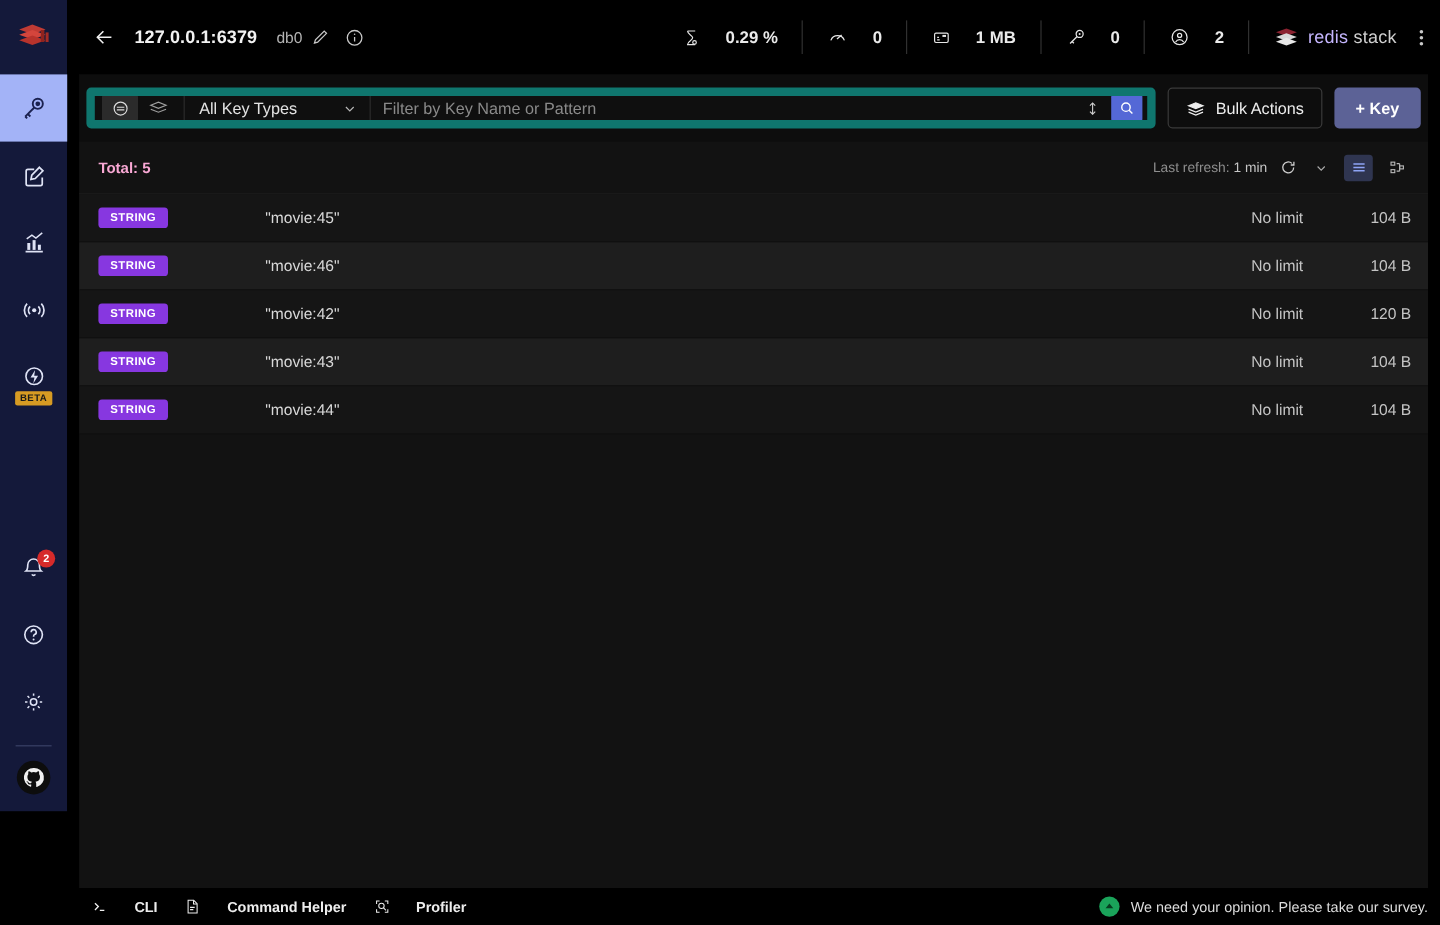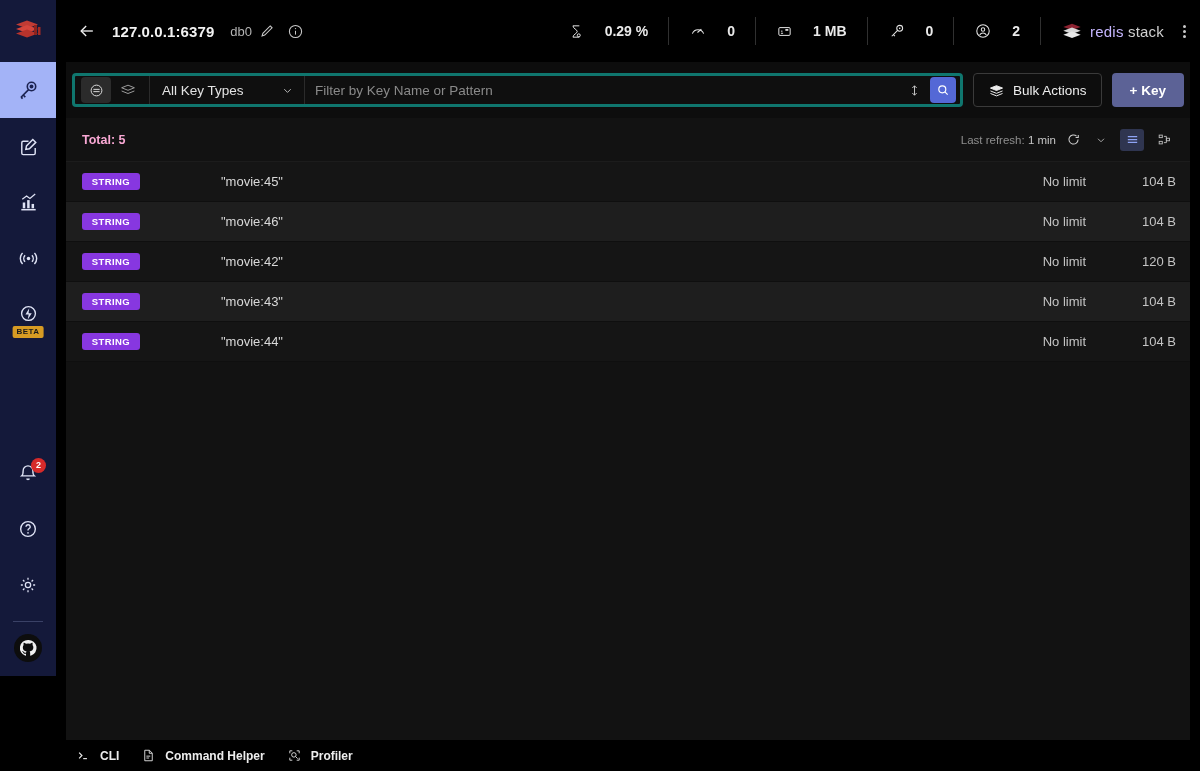--- a/index.html
+++ b/index.html
@@ -89,21 +89,21 @@
   
   .content {
     flex: 1 1 auto; display: flex; flex-direction: column;
     background: #0d0d0d; margin: 0 10px 0 10px; min-height: 0;
   }
 
   
   .filterbar { height: 56px; display: flex; align-items: center; padding: 0 6px; flex: none; background: #0d0d0d; }
   .filter-group {
     display: flex; align-items: center; height: 34px; flex: 1 1 auto;
-    border: 3px solid #0f766e; border-radius: 4px; background: #0f0f0f; overflow: hidden;
+    border: 7px solid #0f766e; border-radius: 4px; background: #0f0f0f; overflow: hidden;
   }
   .view-toggle { display: flex; align-items: center; height: 100%; padding: 0 6px; gap: 2px; border-right: 1px solid #2b2b2b;}
   .vt-btn {
     width: 30px; height: 26px; display: flex; align-items: center; justify-content: center;
     border-radius: 4px; cursor: pointer;
   }
   .vt-btn.active { background: #2b2b2b; }
   .keytypes {
     display: flex; align-items: center; justify-content: space-between;
     width: 155px; height: 100%; padding: 0 10px 0 12px;
@@ -167,21 +167,21 @@
   }
   .key-name { color: #d9d9d9; font-size: 13px; margin-left: 81px; flex: 1 1 auto; }
   .key-ttl { color: #c4c4c4; font-size: 13px; text-align: right; width: 120px; flex: none; }
   .key-size { color: #c4c4c4; font-size: 13px; text-align: right; width: 90px; flex: none; }
 
   
   .bottombar {
     height: 31px; flex: none; display: flex; align-items: center;
     background: #000; padding: 0 10px 0 20px;
   }
-  .bb-item { display: flex; align-items: center; gap: 9px; color: #ededed; font-size: 12px; font-weight: bold; cursor: pointer; margin-right: 22px; }
+  .bb-item { display: flex; align-items: center; gap: 21px; color: #ededed; font-size: 12px; font-weight: bold; cursor: pointer; margin-right: 22px; }
   .bb-spacer { flex: 1 1 auto; }
   .survey { display: flex; align-items: center; gap: 9px; cursor: pointer; }
   .survey-dot {
     width: 17px; height: 17px; border-radius: 50%;
     background: #1aa35a; display: flex; align-items: center; justify-content: center;
   }
   .survey-text { color: #dcdcdc; font-size: 12px; }
 </style>
 </head>
 <body>
@@ -503,15 +503,23 @@
         <svg width="15" height="15" viewBox="0 0 24 24" fill="none" stroke="#ededed" stroke-width="1.4">
           <path d="M4.5 8.5v-4h4M19.5 8.5v-4h-4M4.5 15.5v4h4M19.5 15.5v4h-4"></path>
           <circle cx="11" cy="11" r="3.6"></circle>
             <path d="M13.8 13.8 17 17"></path>
         </svg>
         <span>Profiler</span>
       </div>
 
       <div class="bb-spacer"></div>
 
+      <div class="survey">
+        <span class="survey-dot">
+          <svg width="11" height="11" viewBox="0 0 24 24" fill="#063d20">
+            <path d="M12 6.5 19 15H5Z"></path>
+          </svg>
+        </span>
+        <span class="survey-text">We need your opinion. Please take our survey.</span>
+      </div>
     </div>
   </div>
 </div>
 
 </body></html>

